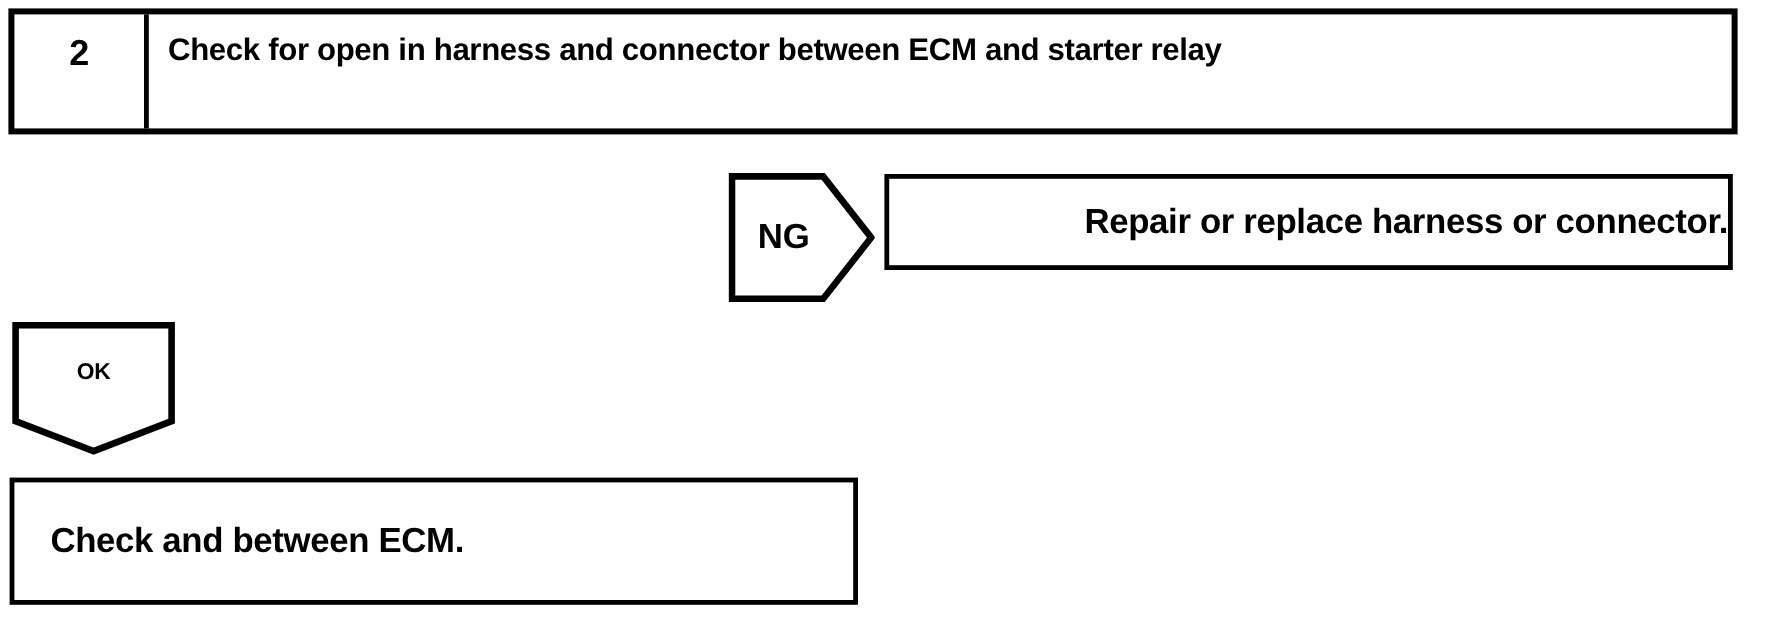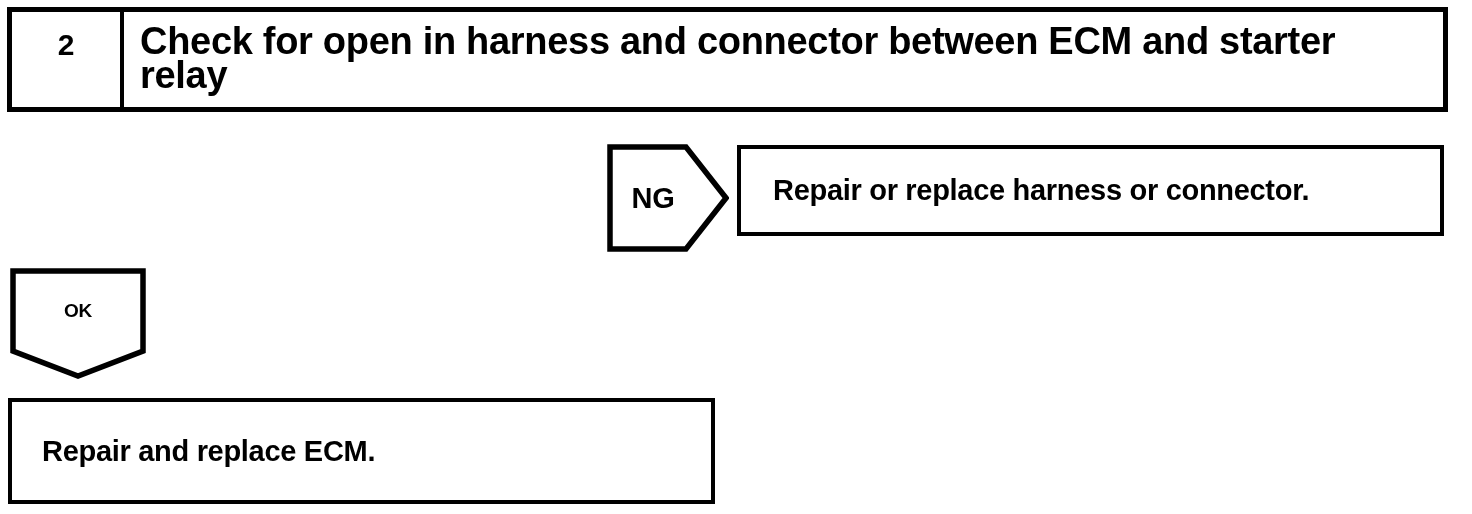--- a/index.html
+++ b/index.html
@@ -31,21 +31,21 @@
     display: flex;
     justify-content: center;
     align-items: flex-start;
     padding-top: 16px;
     font-size: 30px;
     letter-spacing: -0.3px;
   }
   .step-text-cell {
     flex: 1;
     padding: 12px 20px 1px 16px;
-    font-size: 38px;
+    font-size: 26px;
     line-height: 34px;
     letter-spacing: -0.3px;
   }
   
   .ng-connector {
     position: absolute;
     left: 607px; top: 144px;
     width: 122px; height: 108px;
   }
   .ng-connector svg { display: block; width: 122px; height: 108px; }
@@ -56,28 +56,29 @@
     display: flex;
     align-items: center;
     justify-content: center;
     font-size: 29px;
     letter-spacing: -0.3px;
   }
   
   .ng-action-box {
     position: absolute;
     left: 737px; top: 145px;
-    width: 707px; height: 91px;
+    width: 707px; height: 80px;
     border: 4px solid #000;
     display: flex;
     align-items: center;
-    padding-left: 32px;
+    padding-left: 4px;
     font-size: 29px;
     letter-spacing: -0.3px;
     background: #fff;
+    justify-content: flex-end;
   }
   
   .ok-connector {
     position: absolute;
     left: 10px; top: 268px;
     width: 136px; height: 112px;
   }
   .ok-connector svg { display: block; width: 136px; height: 112px; }
   .ok-label {
     position: absolute;
@@ -127,16 +128,16 @@
   </div>
 
   <div class="ok-connector">
     <svg viewBox="0 0 136 112">
       <polygon points="3,3 133,3 133,83 68,108 3,83" fill="#ffffff" stroke="#000000" stroke-width="5.5" stroke-linejoin="miter"></polygon>
     </svg>
     <div class="ok-label">OK</div>
   </div>
 
   <div class="ok-action-box">
-    <span>Repair and replace ECM.</span>
+    <span>Check and between ECM.</span>
   </div>
 
 </div>
 
 </body></html>

